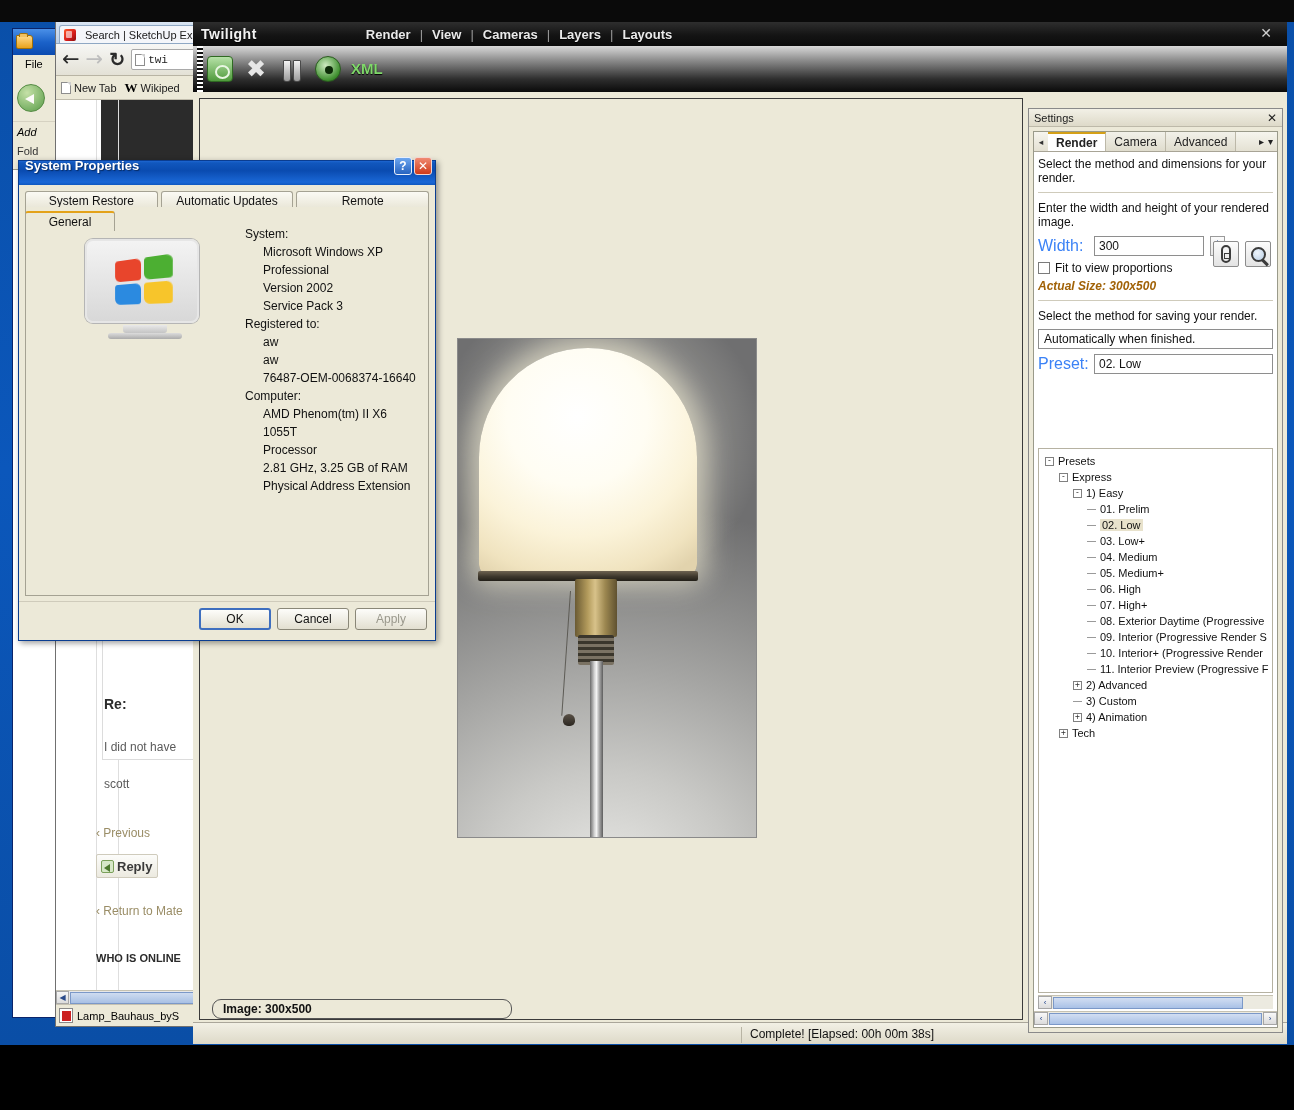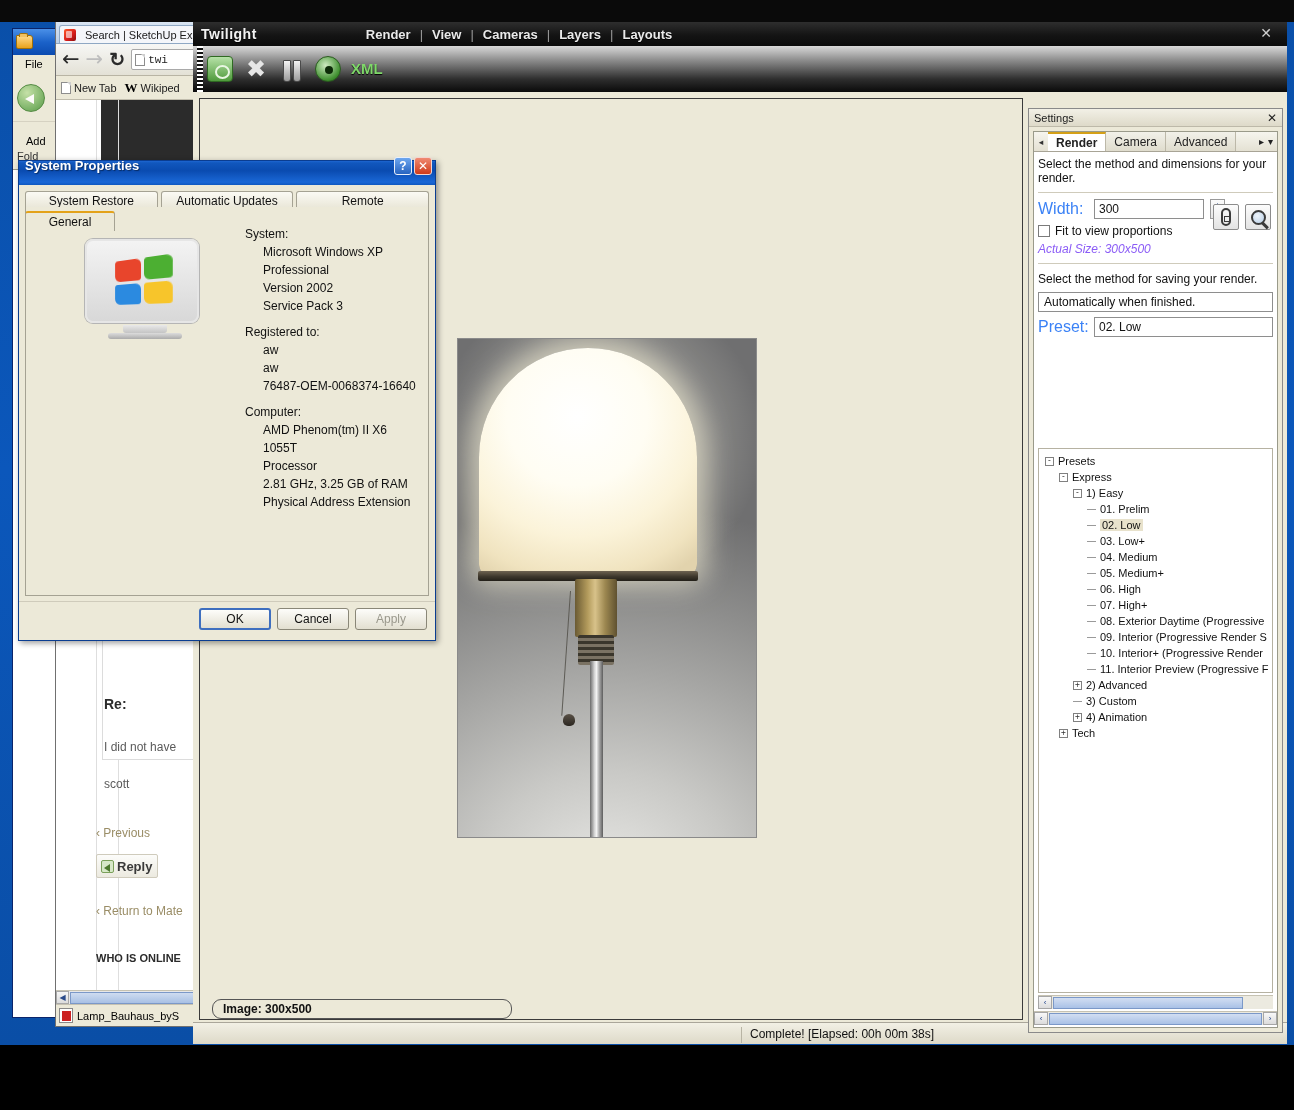--- a/index.html
+++ b/index.html
@@ -40,21 +40,21 @@
   #explorer .ex-back { height: 46px; display:flex; align-items:center; padding-left:4px; background:#ece9d8;}
   .back-arrow-circ{
     width:28px;height:28px;border-radius:50%;
     background:radial-gradient(circle at 35% 30%, #bfe0a0, #3f8f2f);
     border:1px solid #3a7a2a; position:relative; opacity:.85;
   }
   .back-arrow-circ:before{
     content:"";position:absolute;left:7px;top:9px;width:0;height:0;
     border-top:5px solid transparent;border-bottom:5px solid transparent;border-right:9px solid #fff;
   }
-  #explorer .ex-addr { height: 22px; font-size:11px; padding:13px; border-top:1px solid #d6d2c2;}
+  #explorer .ex-addr { height: 22px; font-size:11px; padding:4px; border-top:1px solid #d6d2c2;font-style:italic;}
   #explorer .ex-fold { height: 20px; font-size:11px; padding:2px 4px; color:#333;}
   #explorer .ex-body { position:absolute; left:0; right:0; top:140px; bottom:0; background:#fff; border-top:1px solid #9a9a8a;}
   #explorer .ex-scroll-v{position:absolute;right:0;top:0;bottom:0;width:13px;background:#f1efe2;border-left:1px solid #c8c4b4;}
 
   
   #browser {
     position:absolute; left:55px; top:22px; width:140px; height:1005px;
     background:#ece9d8; border:1px solid #707070; border-top:none;
   }
   #browser .bw-tabbar{
@@ -279,21 +279,21 @@
     width:26px;height:26px;background:linear-gradient(180deg,#fcfcfc,#e3e3e3);
     border:1px solid #8c8c8c;border-radius:2px;display:flex;align-items:center;justify-content:center;
   }
   .chain{width:10px;height:18px;border:2px solid #3b3b3b;border-radius:5px;position:relative;}
   .chain:after{content:"";position:absolute;left:1px;top:6px;width:4px;height:4px;border:1px solid #3b3b3b;}
   .mag{width:15px;height:15px;border-radius:50%;border:2px solid #3b3b3b;position:relative;
     background:radial-gradient(circle at 40% 35%,#eef4fb,#b9cfe6);}
   .mag:after{content:"";position:absolute;right:-5px;bottom:-4px;width:8px;height:3px;background:#3b3b3b;transform:rotate(45deg);}
   .s-check{display:flex;align-items:center;gap:5px;padding:2px 4px;font-size:12px;color:#111;}
   .cbox{width:12px;height:12px;border:1px solid #7b7b7b;background:#fff;}
-  .s-italic{font-size:12px;font-style:italic;color:#8b5cf6;padding:2px 4px 4px 4px;}
+  .s-italic{font-size:12px;font-style:italic;color:#a16207;padding:2px 4px 4px 4px;font-weight:bold;}
   .s-combo{
     margin:2px 4px;height:20px;border:1px solid #8e8e8e;background:#fff;
     display:flex;align-items:center;padding-left:5px;font-size:12px;color:#111;
   }
   
   .tree{padding:4px 0 0 6px;font-size:11px;color:#111;}
   .tnode{display:flex;align-items:center;height:16px;white-space:nowrap;}
   .tbox{
     width:9px;height:9px;border:1px solid #808080;background:#fff;
     display:flex;align-items:center;justify-content:center;font-size:8px;line-height:8px;
@@ -357,21 +357,21 @@
     background:linear-gradient(180deg,#f3f3f3,#d8d8d8);
     border:2px solid #e6e6e6;box-shadow:0 0 0 1px #b5b5b5;
     display:flex;align-items:center;justify-content:center;
   }
   .xp-flag{width:58px;height:46px;display:grid;grid-template-columns:1fr 1fr;grid-template-rows:1fr 1fr;gap:3px;transform:perspective(60px) rotateY(-8deg) skewY(-5deg);}
   .xp-flag i{display:block;border-radius:3px 6px 3px 6px;}
   .xp-r{background:#e8452c;}.xp-g{background:#4caf32;}.xp-b{background:#2b8ae0;}.xp-y{background:#f7c52b;}
   .xp-stand{width:44px;height:8px;background:linear-gradient(180deg,#e9e9e9,#c4c4c4);margin:2px auto 0;border-radius:0 0 3px 3px;}
   .xp-foot{width:74px;height:6px;background:linear-gradient(180deg,#dcdcdc,#ababab);margin:0 auto;border-radius:4px;}
   .sp-info{position:absolute;left:218px;top:18px;right:8px;font-size:12px;color:#111;line-height:18px;}
-  .sp-head{margin-top:8px;}
+  .sp-head{}
   .sp-sub{margin-left:18px;}
   .sp-actions{
     position:absolute;right:8px;bottom:10px;display:flex;gap:6px;
   }
   .sp-btn{
     width:72px;height:22px;font-size:12px;color:#111;
     background:linear-gradient(180deg,#fdfdfa,#e2dfd0);
     border:1px solid #8a8778;border-radius:3px;
     display:flex;align-items:center;justify-content:center;
   }
@@ -525,20 +525,21 @@
         <span class="s-tab">Advanced</span>
         <span class="s-right-nav">
           <span>▸</span>
           <span>▾</span>
         </span>
       </div>
 
       <div class="s-body">
         <div class="s-text">Select the method and dimensions for your render.</div>
         <div class="s-rule"></div>
+        <div class="s-text">Enter the width and height of your rendered image.</div>
 
         <div style="position:relative;">
           <div class="s-row">
             <span class="s-label">Width:</span>
             <span class="s-input" style="max-width:110px;">300</span>
             <span class="spin">
               <div>▲</div>
               <div>▼</div>
             </span>
           </div>

